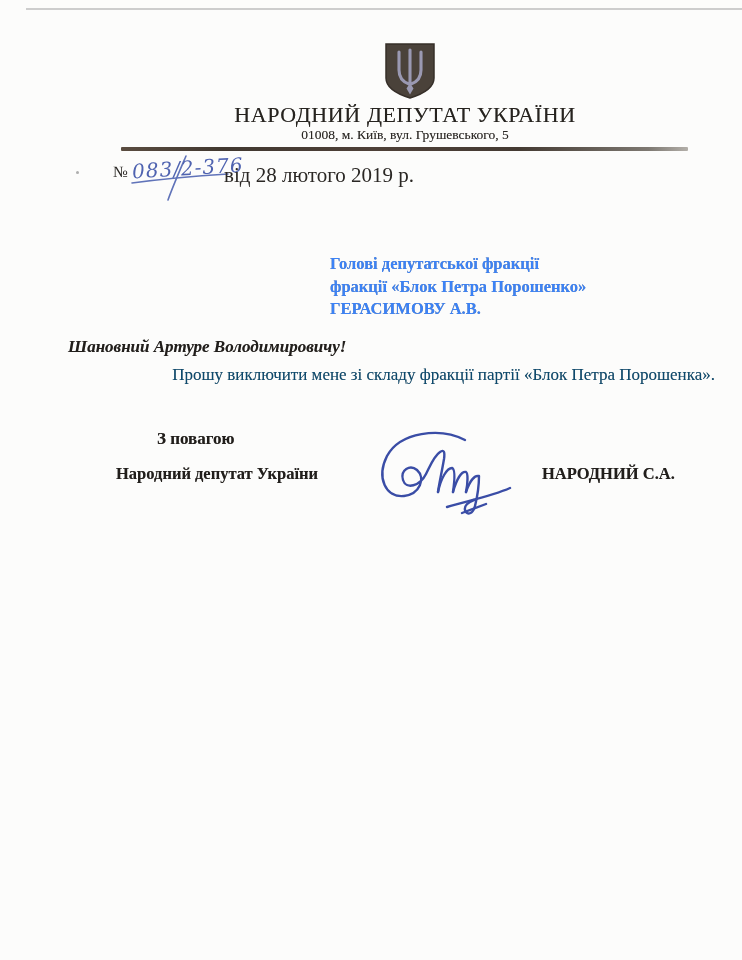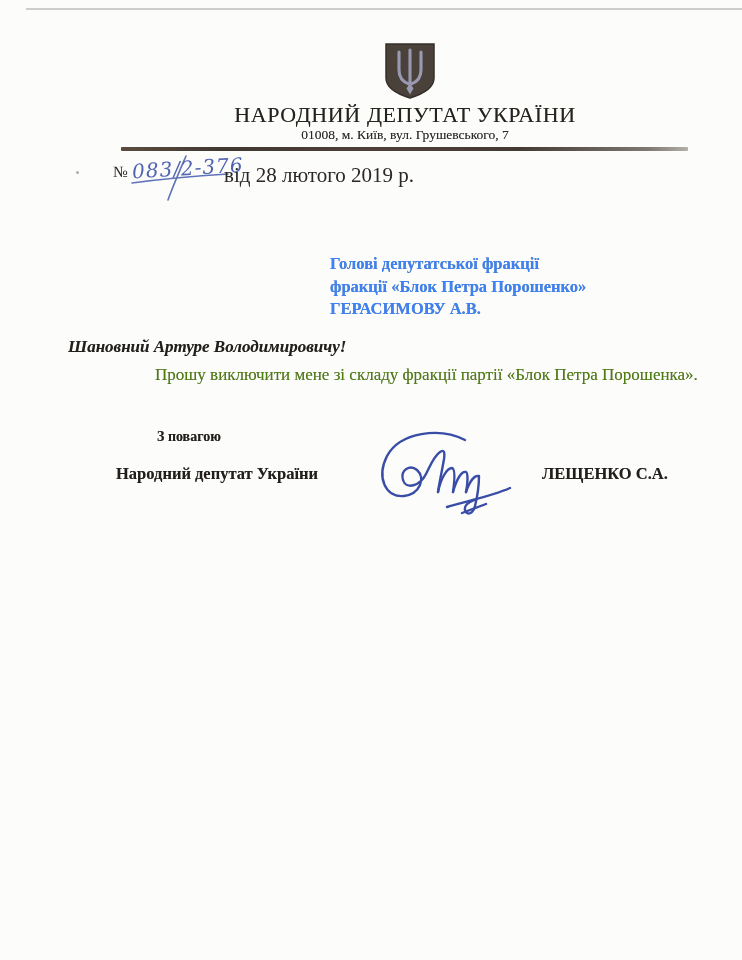--- a/index.html
+++ b/index.html
@@ -115,30 +115,31 @@
     font-style: italic;
     font-size: 17px;
     color: #211e1b;
     text-shadow: 0 0 0.5px rgba(40,36,32,0.45);
     white-space: nowrap;
   }
   .body-text {
     position: absolute;
     left: 155px; top: 365px; width: 560px;
     font-size: 17px;
-    color: #4d7c0f;
+    color: #0c4a6e;
     text-shadow: 0 0 0.5px rgba(50,45,40,0.4);
     white-space: nowrap;
+    text-align: right;
   }
   
   .regards {
     position: absolute;
     left: 157px; top: 429px;
     font-weight: bold;
-    font-size: 14px;
+    font-size: 17px;
     color: #211e1b;
     text-shadow: 0 0 0.5px rgba(40,36,32,0.5);
   }
   .position-title {
     position: absolute;
     left: 116px; top: 464px;
     font-weight: bold;
     font-size: 16.5px;
     color: #211e1b;
     text-shadow: 0 0 0.5px rgba(40,36,32,0.5);
@@ -173,21 +174,21 @@
         <path d="M3,2 H51 V36 C51,46 40,52 27,56 C14,52 3,46 3,36 Z" fill="#4a423a" stroke="#362f29" stroke-width="1.5"></path>
         <g stroke="#9a99b2" stroke-width="3.1" fill="none" stroke-linecap="round">
           <path d="M16,10 V28 C16,36 20,40 26,42"></path>
           <path d="M38,10 V28 C38,36 34,40 28,42"></path>
           <path d="M27,8 V41"></path>
         </g>
         <path d="M27,41 L23.5,46.5 L27,52.5 L30.5,46.5 Z" fill="#9a99b2"></path>
       </svg>
     </div>
     <div class="letterhead-title">НАРОДНИЙ ДЕПУТАТ УКРАЇНИ</div>
-    <div class="letterhead-address">01008, м. Київ, вул. Грушевського, 7</div>
+    <div class="letterhead-address">01008, м. Київ, вул. Грушевського, 5</div>
   </div>
 
   <div class="header-rule"></div>
 
   <div class="ref-line">
     <span class="ref-prefix">№</span>
     <svg class="ref-strokes" viewBox="0 0 120 52" aria-hidden="true">
       <g stroke="#5065b2" stroke-width="1.6" fill="none" stroke-linecap="round" opacity="0.9">
         <path d="M8,33 C38,29 72,26 104,24"></path>
         <path d="M62,6 C56,20 49,36 44,50"></path>
@@ -219,15 +220,15 @@
         <path d="M76,66 C79,52 85,42 90,42 C93,43 93,52 91,66"></path>
         <path d="M91,66 C95,52 100,45 104,46 C106,47 106,56 104,66"></path>
         <path d="M104,66 C108,54 113,49 117,50 C117,60 115,72 113,80
                  C111,88 105,90 103,84 C102,80 106,76 112,74"></path>
         <path d="M100,87 L124,78"></path>
         <path d="M85,81 C105,75 130,70 148,62"></path>
       </g>
     </svg>
   </div>
 
-  <div class="signer-name">ЛЕЩЕНКО С.А.</div>
+  <div class="signer-name">НАРОДНИЙ С.А.</div>
 
 </div>
 
 </body></html>

